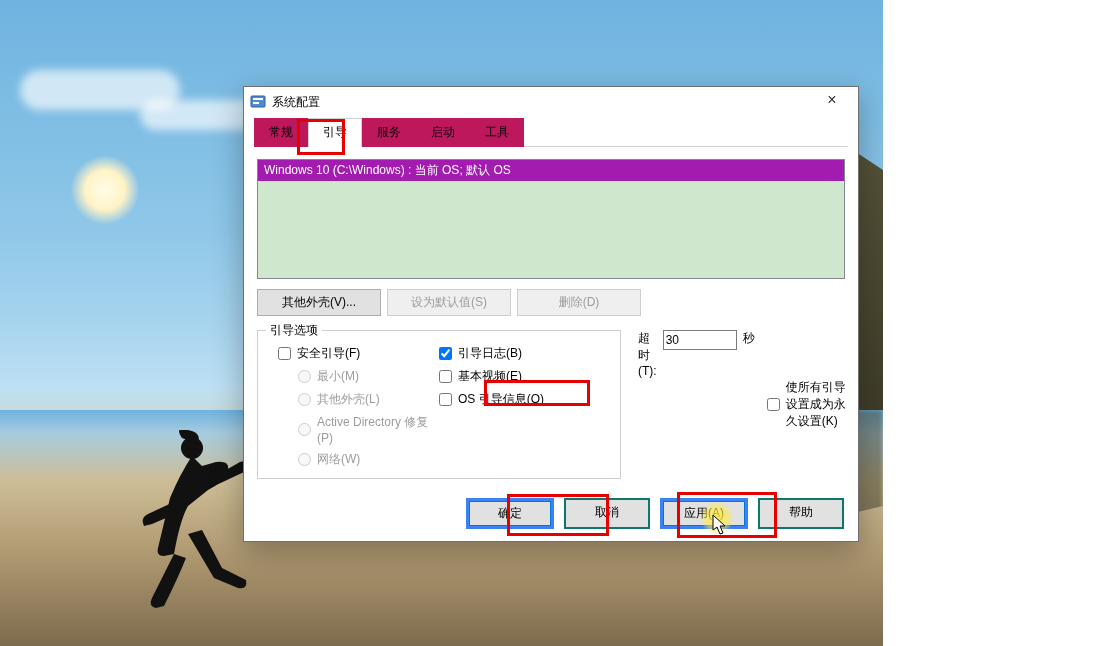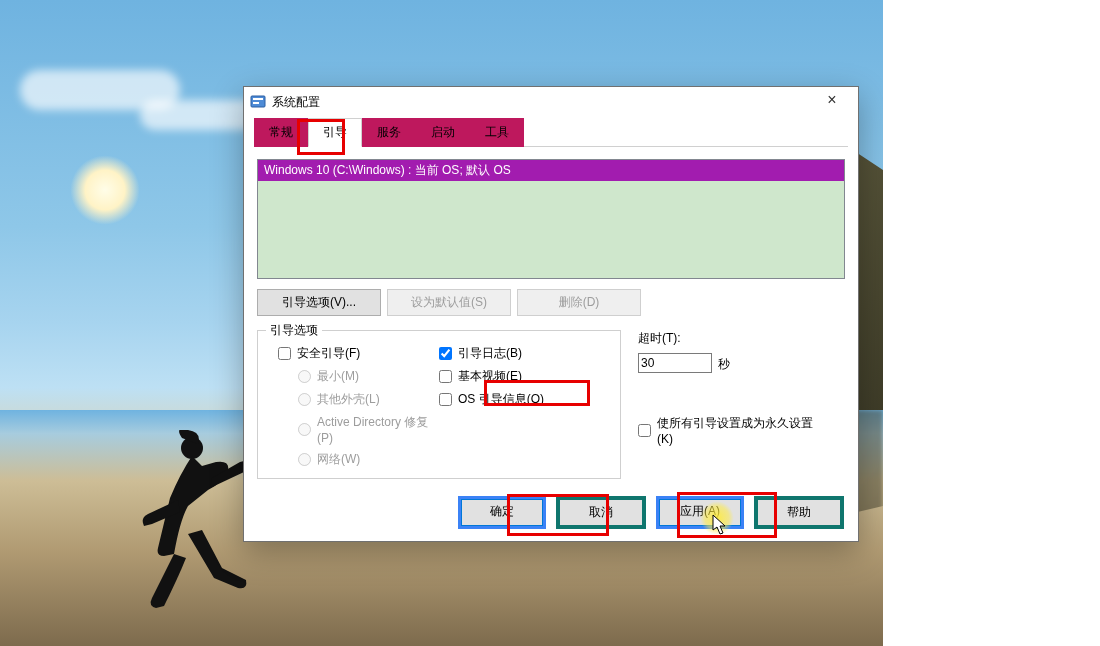--- a/index.html
+++ b/index.html
@@ -28,28 +28,28 @@
   .content{padding:12px 10px 10px}
   .oslist{border:1px solid #828790;height:118px;background:#cfe7cc;overflow:hidden;margin:0 3px}
   .ositem{background:#a21caf;color:#fff;padding:2px 6px}
   .rowbtns{display:flex;gap:6px;margin:10px 3px}
   .btn{background:#e1e1e1;border:1px solid #adadad;padding:4px 0;width:122px;text-align:center;color:#000}
   .btn.disabled{color:#9d9d9d;background:#efefef;border-color:#cfcfcf}
   .groupbox{border:1px solid #cfcfcf;margin:4px 3px 0;padding:14px 20px 10px;position:relative}
   .groupbox>.legend{position:absolute;top:-9px;left:8px;background:#fff;padding:0 4px}
   .flexrow{display:flex}
   .col{flex:1;display:flex;flex-direction:column;gap:6px}
-  .colright{width:210px;display:flex;flex-direction:column;gap:6px;margin-left:14px}
+  .colright{width:210px;display:flex;flex-direction:row;gap:6px;margin-left:14px}
   label.opt{display:flex;align-items:center;gap:6px;color:#000}
   label.opt.disabled{color:#9d9d9d}
   input[type=checkbox],input[type=radio]{margin:0}
-  .timeoutrow{display:flex;align-items:flex-end;gap:6px}
+  .timeoutrow{display:flex;align-items:flex-start;gap:6px}
   .timeoutrow input{width:68px;padding:2px;border:1px solid #7a7a7a;font-size:12px}
   .dlgbtns{position:absolute;right:14px;bottom:12px;display:flex;gap:10px}
-  .dlgbtn{width:82px;padding:4px 0;text-align:center;background:#e1e1e1;border:4px solid #0f766e;color:#000}
+  .dlgbtn{width:82px;padding:4px 0;text-align:center;background:#e1e1e1;border:2px solid #0f766e;color:#000}
   .dlgbtn.default{border:3px solid #3b82f6;box-shadow:inset 0 0 0 1px #0078d7}
   
   .hl{position:absolute;border:3px solid #e70000;box-sizing:border-box;pointer-events:none}
   
   .glow{position:absolute;width:34px;height:34px;border-radius:50%;background:radial-gradient(circle,rgba(255,235,59,.9) 0%,rgba(255,235,59,.5) 50%,rgba(255,235,59,0) 70%);pointer-events:none}
   .cursor{position:absolute;width:16px;height:22px;pointer-events:none}
 </style>
 </head>
 <body>
 
@@ -95,21 +95,21 @@
       <div class="tab"><span>启动</span></div>
       <div class="tab"><span>工具</span></div>
     </div>
 
     <div class="content">
       <div class="oslist">
         <div class="ositem"><span>Windows 10 (C:\Windows) : 当前 OS; 默认 OS</span></div>
       </div>
 
       <div class="rowbtns">
-        <div class="btn"><span>引导选项(V)...</span></div>
+        <div class="btn"><span>其他外壳(V)...</span></div>
         <div class="btn disabled"><span>设为默认值(S)</span></div>
         <div class="btn disabled"><span>删除(D)</span></div>
       </div>
 
       <div class="flexrow">
         <div class="groupbox" style="flex:1">
           <span class="legend">引导选项</span>
           <div class="flexrow">
             <div class="col">
               <label class="opt">

